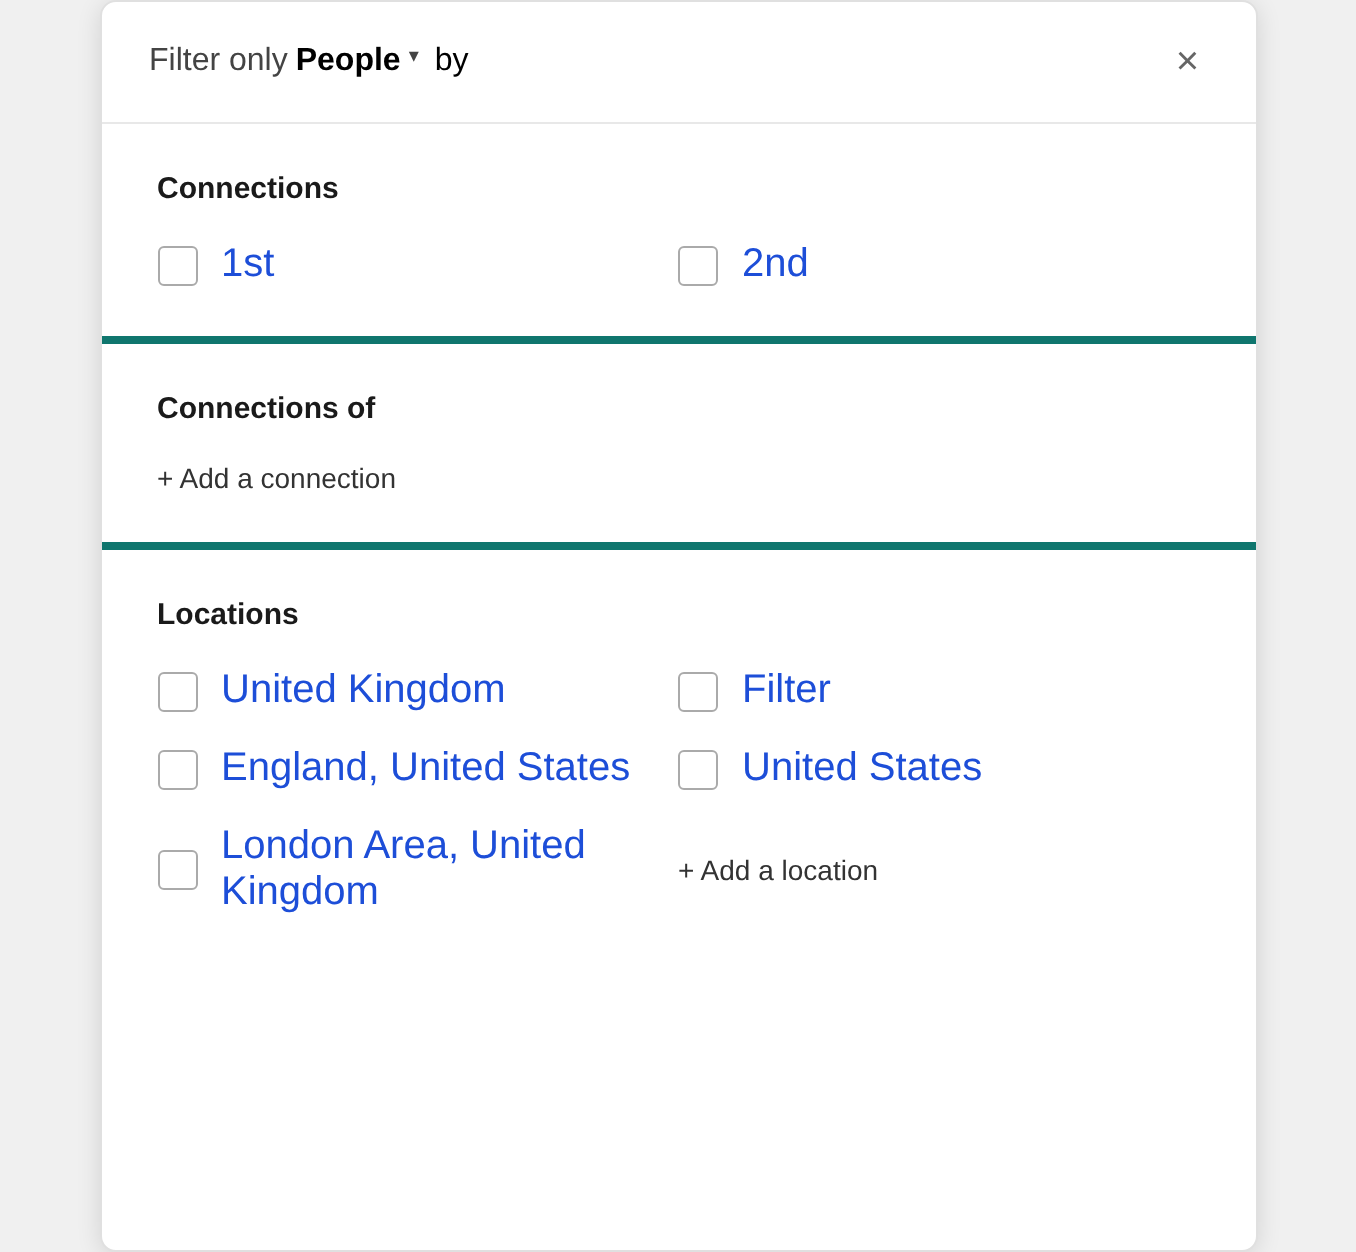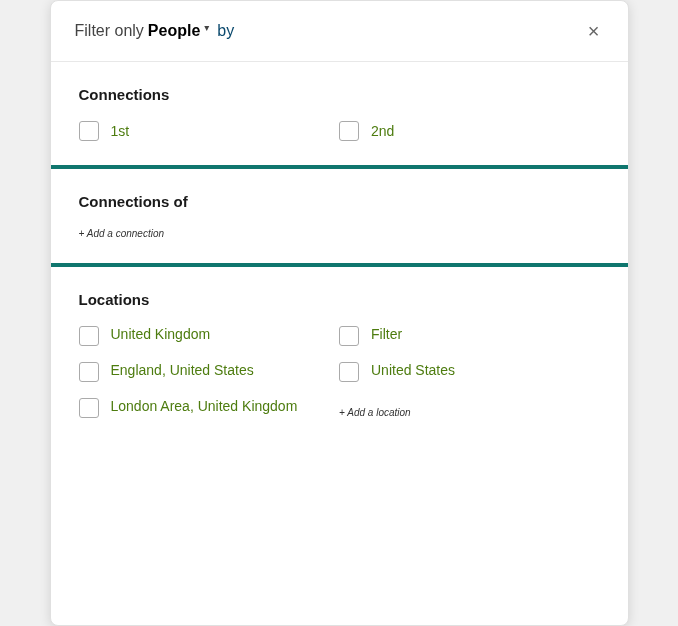--- a/index.html
+++ b/index.html
@@ -56,21 +56,21 @@
     }
 
     .header-dropdown-arrow {
       margin-left: 4px;
       font-size: 10px;
       color: #444;
     }
 
     .header-by-text {
       font-size: 16px;
-      color: #0c4a6e;
+      color: #000000;
       margin-left: 4px;
     }
 
     .header-close {
       margin-left: auto;
       cursor: pointer;
       font-size: 20px;
       color: #666;
       line-height: 1;
       padding: 2px 4px;
@@ -118,49 +118,49 @@
       appearance: none;
       -webkit-appearance: none;
     }
 
     .checkbox-box:checked {
       background: #0a66c2;
       border-color: #0a66c2;
     }
 
     .checkbox-label {
+      font-size: 20px;
+      color: #1d4ed8;
+    }
+
+    .add-link {
+      display: flex;
+      align-items: center;
+      gap: 6px;
       font-size: 14px;
-      color: #4d7c0f;
-    }
-
-    .add-link {
-      display: flex;
-      align-items: center;
-      gap: 6px;
-      font-size: 10px;
       color: #333;
       cursor: pointer;
       font-weight: 500;
-      font-style: italic;
     }
 
     .locations-grid {
       display: grid;
       grid-template-columns: 1fr 1fr;
       gap: 16px 0;
     }
 
     .location-row {
       display: flex;
+      align-items: center;
       gap: 12px;
     }
 
     .location-add-cell {
       display: flex;
-      align-items: flex-end;
+      align-items: center;
     }
   </style>
 </head>
 <body>
 
 <div class="panel">
 
   <div class="header">
     <span class="header-filter-text">Filter only</span>
     <div class="header-dropdown">

